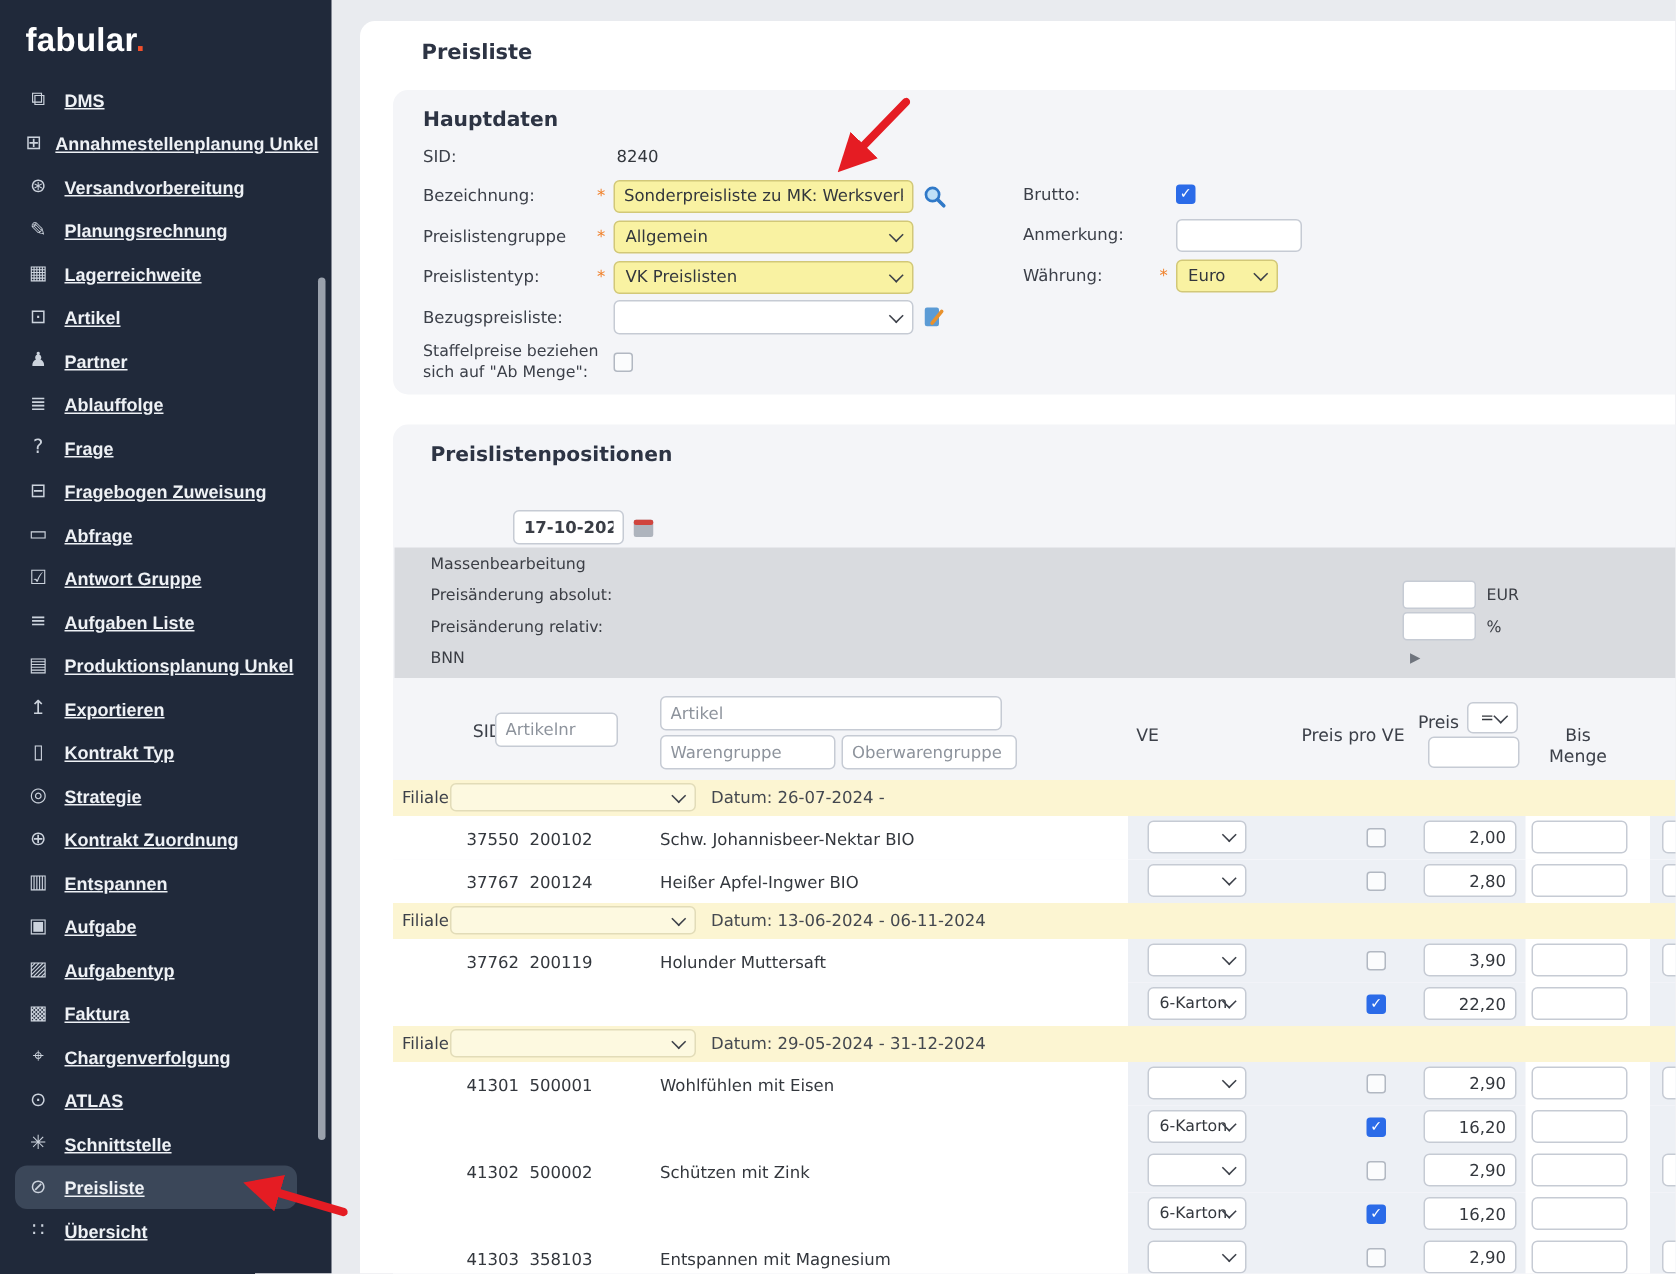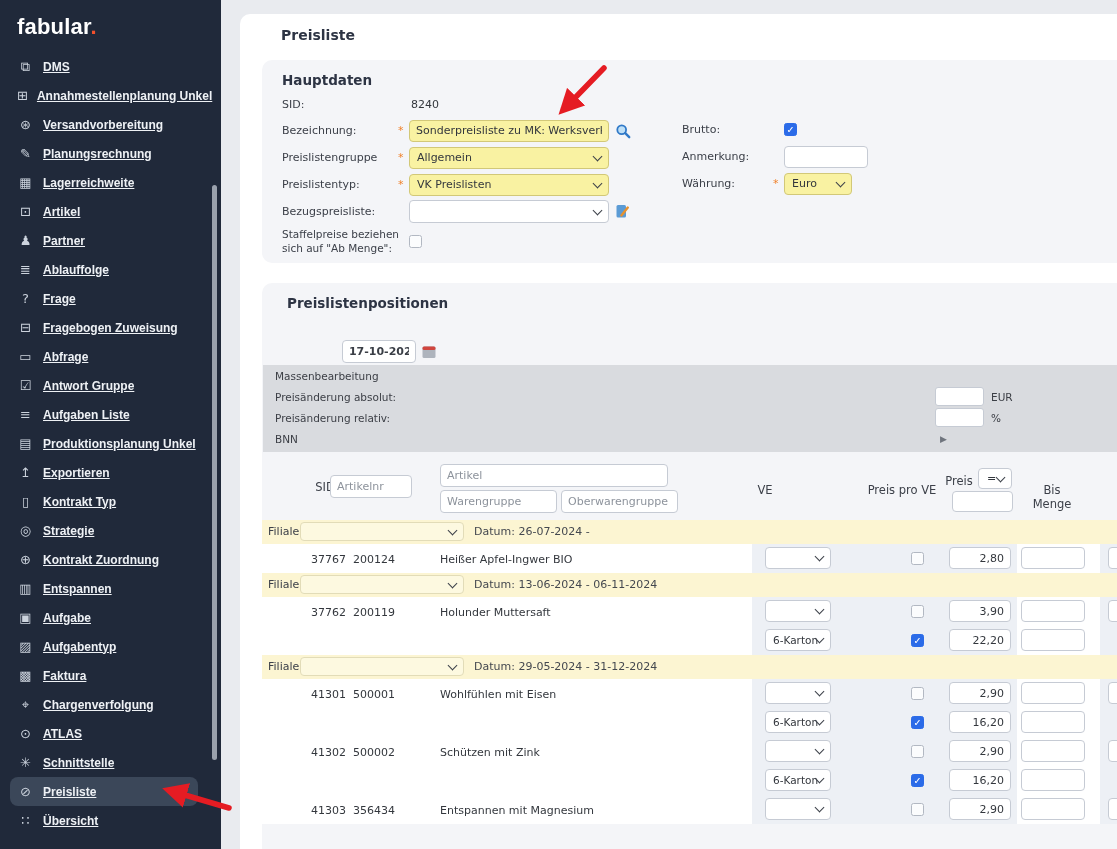--- a/index.html
+++ b/index.html
@@ -63,21 +63,21 @@
   .hd-right{position:absolute;left:420px;top:56px;}
   .hd-right .hd-row .frm-label{width:90px;}
 
   
   .pos-title{position:absolute;left:25px;top:12px;}
   .datum-row{position:absolute;left:33px;top:38px;display:flex;align-items:center;}
   .datum-row .frm-label{margin-right:6px;margin-top:48px;}
   .datum-inp{width:74px;height:23px;font-weight:bold;color:#3a3e46;}
   .massen{position:absolute;left:1px;top:82px;width:854px;height:87px;background:#d9dbdf;}
   .m-row{position:relative;height:21px;display:flex;align-items:center;}
-  .m-label{font-size:10.5px;color:#3b3e45;margin-left:12px;}
+  .m-label{font-size:10.5px;color:#3b3e45;margin-left:24px;}
   .m-inp{position:absolute;left:672px;top:1px;width:49px;height:19px;border-radius:3px;}
   .m-unit{position:absolute;left:728px;font-size:10.5px;color:#3b3e45;}
   .m-expander{position:absolute;left:677px;font-size:9px;color:#6f747d;cursor:pointer;}
 
   
   .thead{position:absolute;left:0;top:175px;width:855px;height:62px;font-size:11.5px;color:#3c4049;}
   .thead .hl{position:absolute;text-align:center;}
   .th-sid{left:40px;top:22px;width:46px;}
   .th-artnr{left:68px;top:17px;width:82px;height:23px;}
   .th-artikel{left:178px;top:6px;width:228px;height:23px;}
@@ -394,20 +394,39 @@
       <div class="tbody" id="tbody">
           <div class="group-row">
     <span class="filiale-label">Filiale:</span>
     <span class="sel group-sel">
       <span class="sel-text"></span>
       <span class="chev"></span>
     </span>
     <span class="group-datum">Datum: 26-07-2024 -</span>
   </div>
           <div class="article">
+    <span class="a-sid">37550</span>
+    <span class="a-nr">200102</span>
+    <span class="a-name">Schw. Johannisbeer-Nektar BIO</span>
+    <div class="price-rows">
+              <div class="price-row">
+    <span class="band band1"></span>
+    <span class="band band2"></span>
+    <span class="sel ve-sel">
+      <span class="sel-text"></span>
+      <span class="chev"></span>
+    </span>
+    <span class="cb pr-cb"></span>
+    <input class="inp preis-inp" value="2,00" style="">
+    <input class="inp bis-inp" style="">
+    <input class="inp n-partial" style="">
+  </div>
+            </div>
+  </div>
+          <div class="article">
     <span class="a-sid">37767</span>
     <span class="a-nr">200124</span>
     <span class="a-name">Heißer Apfel-Ingwer BIO</span>
     <div class="price-rows">
               <div class="price-row">
     <span class="band band1"></span>
     <span class="band band2"></span>
     <span class="sel ve-sel">
       <span class="sel-text"></span>
       <span class="chev"></span>
@@ -523,21 +542,21 @@
     </span>
     <span class="cb pr-cb checked"></span>
     <input class="inp preis-inp" value="16,20" style="">
     <input class="inp bis-inp" style="">
 
   </div>
             </div>
   </div>
           <div class="article">
     <span class="a-sid">41303</span>
-    <span class="a-nr">356434</span>
+    <span class="a-nr">358103</span>
     <span class="a-name">Entspannen mit Magnesium</span>
     <div class="price-rows">
               <div class="price-row">
     <span class="band band1"></span>
     <span class="band band2"></span>
     <span class="sel ve-sel">
       <span class="sel-text"></span>
       <span class="chev"></span>
     </span>
     <span class="cb pr-cb"></span>

